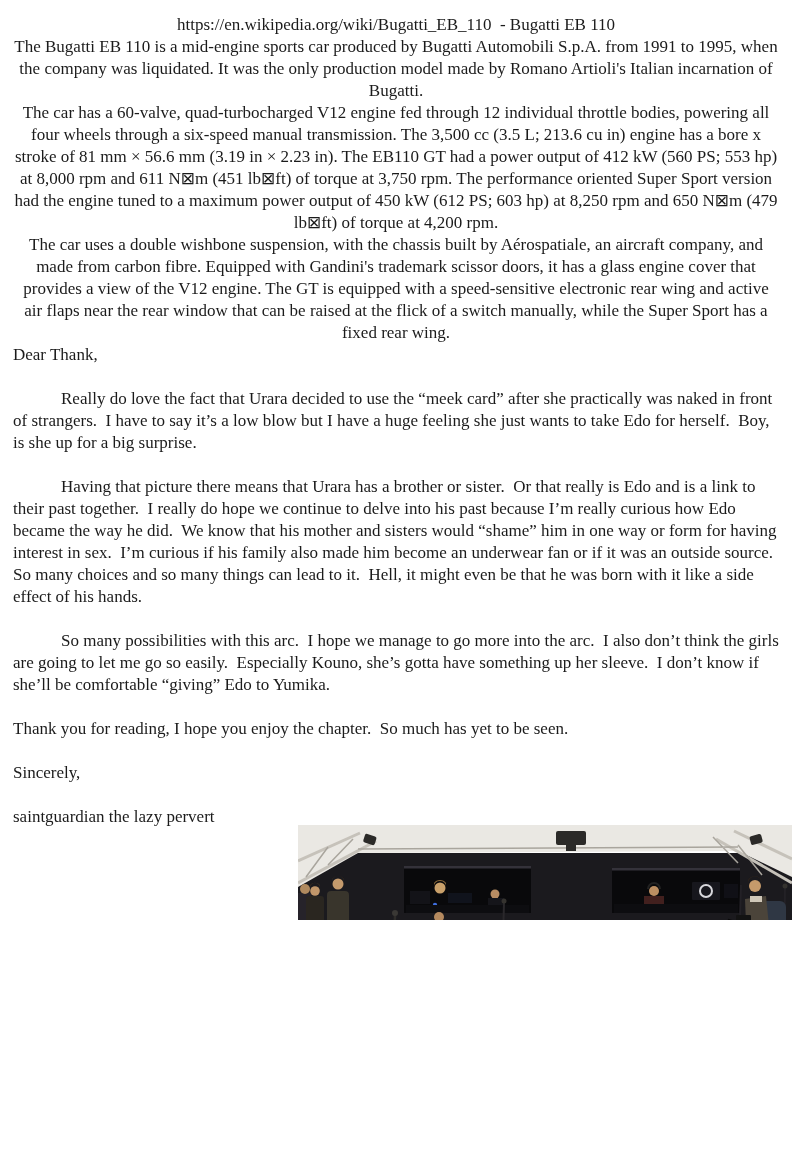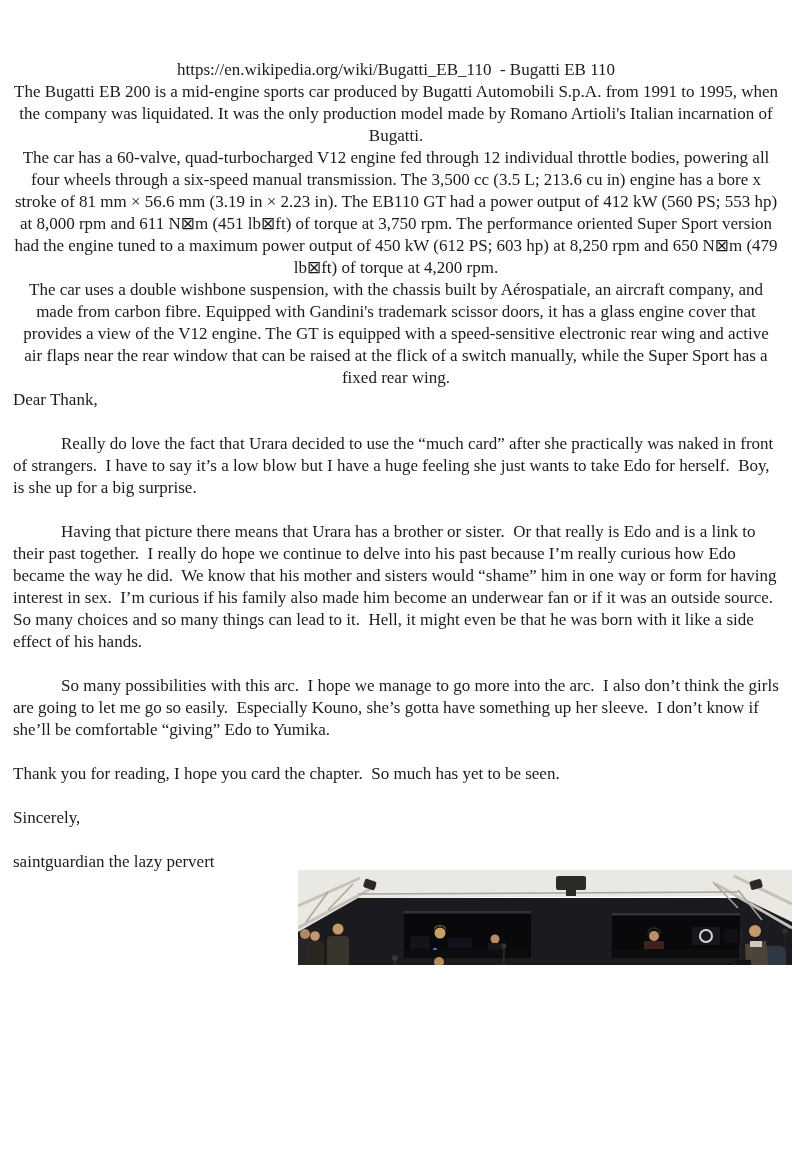--- a/index.html
+++ b/index.html
@@ -6,50 +6,49 @@
   .page{
     position:relative;
     width:792px;height:920px;
     background:#ffffff;
     color:#1b1b1b;
     font-family:"Liberation Serif", serif;
     font-size:17px;line-height:22px;
     padding:14px 13px 0 13px;
     box-sizing:border-box;
     overflow:hidden;
-    margin-top:45px;
   }
   .page p{margin:0;white-space:pre-wrap;}
   .wiki-block p{text-align:center;}
   .letter p.spaced{margin-top:22px;}
   .letter p.indent{text-indent:48px;}
   .photo{
     position:absolute;left:298px;top:825px;width:494px;height:327px;
     margin:0;padding:0;
   }
   .photo svg{display:block;}
 </style>
 </head>
 <body>
 
 <div class="page">
 
   <div class="wiki-block">
     <p>https://en.wikipedia.org/wiki/Bugatti_EB_110  - Bugatti EB 110</p>
-    <p>The Bugatti EB 200 is a mid-engine sports car produced by Bugatti Automobili S.p.A. from 1991 to 1995, when the company was liquidated. It was the only production model made by Romano Artioli's Italian incarnation of Bugatti.</p>
+    <p>The Bugatti EB 110 is a mid-engine sports car produced by Bugatti Automobili S.p.A. from 1991 to 1995, when the company was liquidated. It was the only production model made by Romano Artioli's Italian incarnation of Bugatti.</p>
     <p>The car has a 60-valve, quad-turbocharged V12 engine fed through 12 individual throttle bodies, powering all four wheels through a six-speed manual transmission. The 3,500 cc (3.5 L; 213.6 cu in) engine has a bore x stroke of 81 mm × 56.6 mm (3.19 in × 2.23 in). The EB110 GT had a power output of 412 kW (560 PS; 553 hp) at 8,000 rpm and 611 N⊠m (451 lb⊠ft) of torque at 3,750 rpm. The performance oriented Super Sport version had the engine tuned to a maximum power output of 450 kW (612 PS; 603 hp) at 8,250 rpm and 650 N⊠m (479 lb⊠ft) of torque at 4,200 rpm.</p>
     <p>The car uses a double wishbone suspension, with the chassis built by Aérospatiale, an aircraft company, and made from carbon fibre. Equipped with Gandini's trademark scissor doors, it has a glass engine cover that provides a view of the V12 engine. The GT is equipped with a speed-sensitive electronic rear wing and active air flaps near the rear window that can be raised at the flick of a switch manually, while the Super Sport has a fixed rear wing.</p>
   </div>
 
   <div class="letter">
     <p>Dear Thank,</p>
-    <p class="spaced indent">Really do love the fact that Urara decided to use the “much card” after she practically was naked in front of strangers.  I have to say it’s a low blow but I have a huge feeling she just wants to take Edo for herself.  Boy, is she up for a big surprise.</p>
+    <p class="spaced indent">Really do love the fact that Urara decided to use the “meek card” after she practically was naked in front of strangers.  I have to say it’s a low blow but I have a huge feeling she just wants to take Edo for herself.  Boy, is she up for a big surprise.</p>
     <p class="spaced indent">Having that picture there means that Urara has a brother or sister.  Or that really is Edo and is a link to their past together.  I really do hope we continue to delve into his past because I’m really curious how Edo became the way he did.  We know that his mother and sisters would “shame” him in one way or form for having interest in sex.  I’m curious if his family also made him become an underwear fan or if it was an outside source.  So many choices and so many things can lead to it.  Hell, it might even be that he was born with it like a side effect of his hands.</p>
     <p class="spaced indent">So many possibilities with this arc.  I hope we manage to go more into the arc.  I also don’t think the girls are going to let me go so easily.  Especially Kouno, she’s gotta have something up her sleeve.  I don’t know if she’ll be comfortable “giving” Edo to Yumika.</p>
-    <p class="spaced">Thank you for reading, I hope you card the chapter.  So much has yet to be seen.</p>
+    <p class="spaced">Thank you for reading, I hope you enjoy the chapter.  So much has yet to be seen.</p>
     <p class="spaced">Sincerely,</p>
     <p class="spaced">saintguardian the lazy pervert</p>
   </div>
 
   <figure class="photo">
     <svg viewBox="0 0 494 327" width="494" height="327" xmlns="http://www.w3.org/2000/svg">
       <defs>
         <linearGradient id="carBody" x1="0" y1="0" x2="0" y2="1">
           <stop offset="0" stop-color="#e9ebee"></stop>
           <stop offset="0.45" stop-color="#c3c8cf"></stop>

